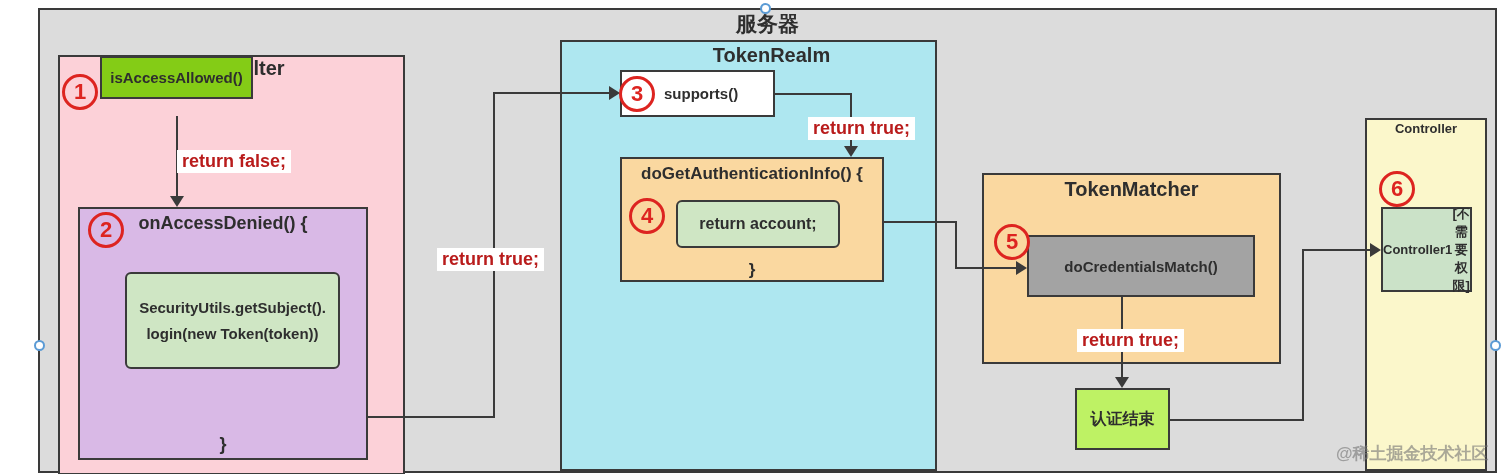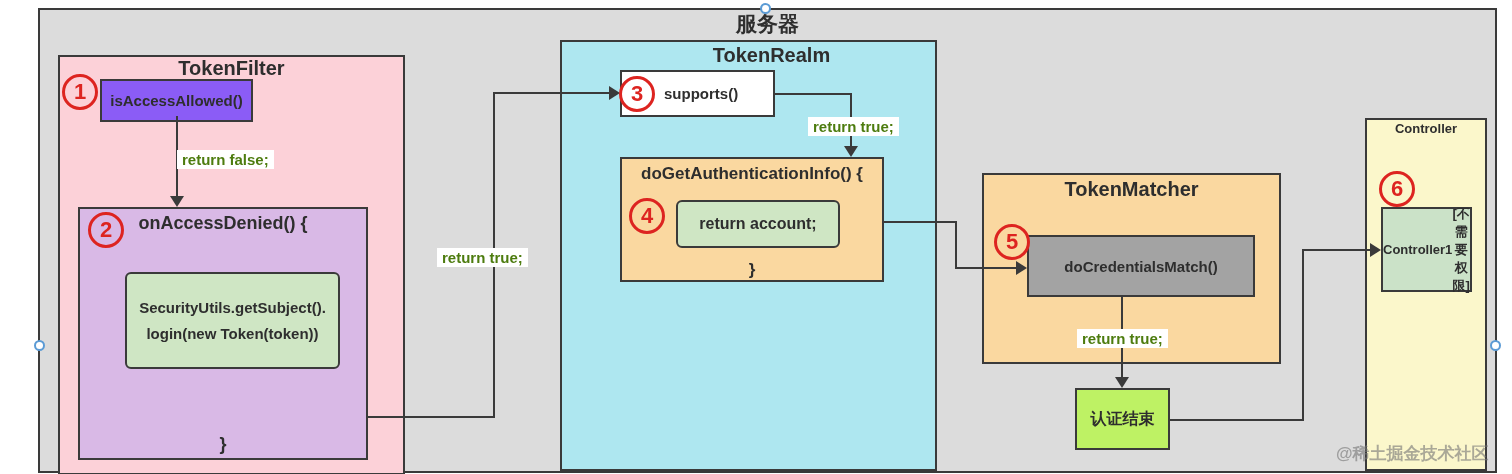--- a/index.html
+++ b/index.html
@@ -6,22 +6,22 @@
   html,body { background: #ffffff; }
   #stage {
     position: relative; width: 1512px; height: 474px; overflow: hidden;
     font-family: "Liberation Sans", "DejaVu Sans", sans-serif;
     color: #2e2e2e; background: #ffffff;
   }
   .box { position: absolute; border: 2px solid #3a3a3a; }
   .title { position: absolute; text-align: center; font-weight: bold; color: #2e2e2e; }
   .code { font-weight: bold; color: #2e2e2e; }
   .lbl {
-    position: absolute; background: #ffffff; font-weight: bold; font-size: 15px;
-    padding: 1px 5px; white-space: nowrap; z-index: 6; color: #4d7c0f;
+    position: absolute; background: #ffffff; font-weight: bold; font-size: 18px;
+    padding: 1px 5px; white-space: nowrap; z-index: 6; color: #b91c1c;
   }
   .line { position: absolute; background: #3a3a3a; z-index: 4; }
   .arrow-down { position: absolute; width: 0; height: 0; z-index: 4;
     border-left: 7px solid transparent; border-right: 7px solid transparent;
     border-top: 11px solid #3a3a3a; }
   .arrow-right { position: absolute; width: 0; height: 0; z-index: 4;
     border-top: 7px solid transparent; border-bottom: 7px solid transparent;
     border-left: 11px solid #3a3a3a; }
   .step {
     position: absolute; width: 36px; height: 36px; border-radius: 50%;
@@ -43,21 +43,21 @@
 <body>
 
 <div id="stage">
 
   <div class="box" style="left:38px; top:8px; width:1459px; height:465px; background:#dcdcdc; z-index:1;"></div>
   <div class="title" style="left:38px; top:10px; width:1459px; font-size:21px; z-index:2;">服务器</div>
 
   <div class="box" style="left:58px; top:55px; width:347px; height:420px; background:#fcd1d8; z-index:2;"></div>
   <div class="title" style="left:58px; top:57px; width:347px; font-size:20px; z-index:2;">TokenFilter</div>
 
-  <div class="box center-flex" style="left:100px; top:79px; width:153px; height:43px; background:#8b5cf6; z-index:3;">
+  <div class="box center-flex" style="left:100px; top:56px; width:153px; height:43px; background:#84cc16; z-index:3;">
     <span class="code" style="font-size:15px;">isAccessAllowed()</span>
   </div>
   <div class="step" style="left:62px; top:74px;">
       <span>1</span>
     </div>
 
   <div class="line" style="left:176px; top:116px; width:2px; height:82px;"></div>
   <div class="arrow-down" style="left:170px; top:196px;"></div>
   <div class="lbl" style="left:177px; top:150px;">return false;</div>
 

